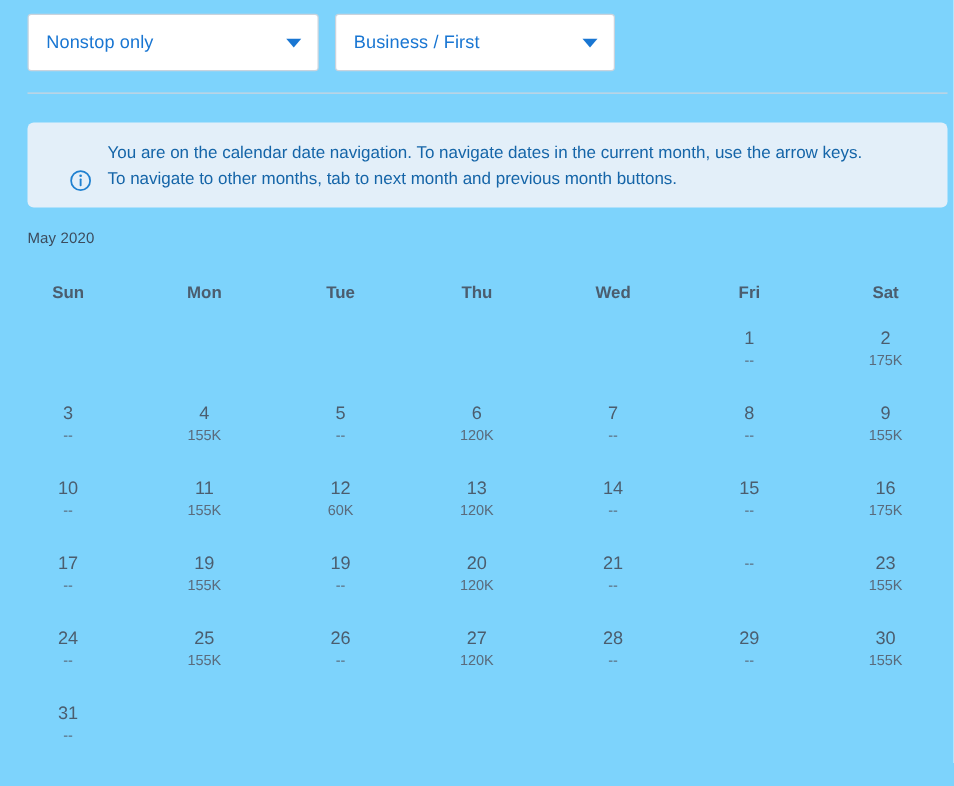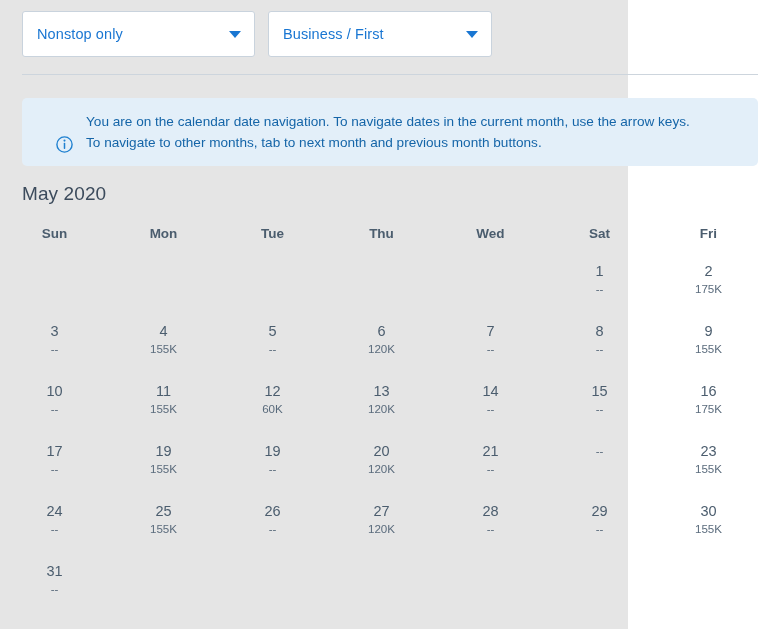--- a/index.html
+++ b/index.html
@@ -5,23 +5,23 @@
   * { box-sizing: border-box; }
   html, body {
     margin: 0; padding: 0;
     width: 763px; height: 629px;
     background: #ffffff;
     font-family: "Liberation Sans", sans-serif;
     overflow: hidden;
   }
   #app {
     position: relative;
-    width: 628px;
+    width: 763px;
     height: 629px;
-    background: #e5e5e5;
+    background: #7dd3fc;
   }
 
   
   .filter-bar {
     position: absolute;
     left: 22px;
     top: 11px;
     width: 719px;
     height: 46px;
     display: flex;
@@ -92,21 +92,21 @@
     line-height: 21px;
     color: #1565a8;
     max-width: 620px;
   }
 
   
   .month-title {
     position: absolute;
     left: 22px;
     top: 183px;
-    font-size: 19px;
+    font-size: 12px;
     color: #3c4b5c;
     letter-spacing: .1px;
   }
 
   
   .calendar {
     position: absolute;
     left: 0;
     top: 220px;
     width: 763px;
@@ -187,24 +187,24 @@
         <div class="cal-cell">
           <div class="dow">Tue</div>
         </div>
         <div class="cal-cell">
           <div class="dow">Thu</div>
         </div>
         <div class="cal-cell">
           <div class="dow">Wed</div>
         </div>
         <div class="cal-cell">
+          <div class="dow">Fri</div>
+        </div>
+        <div class="cal-cell">
           <div class="dow">Sat</div>
-        </div>
-        <div class="cal-cell">
-          <div class="dow">Fri</div>
         </div>
       </div>
     <div id="weeks-container">
         <div class="cal-row">
           <div class="cal-cell day-cell empty"></div>
           <div class="cal-cell day-cell empty"></div>
           <div class="cal-cell day-cell empty"></div>
           <div class="cal-cell day-cell empty"></div>
           <div class="cal-cell day-cell empty"></div>
           <div class="cal-cell day-cell">

